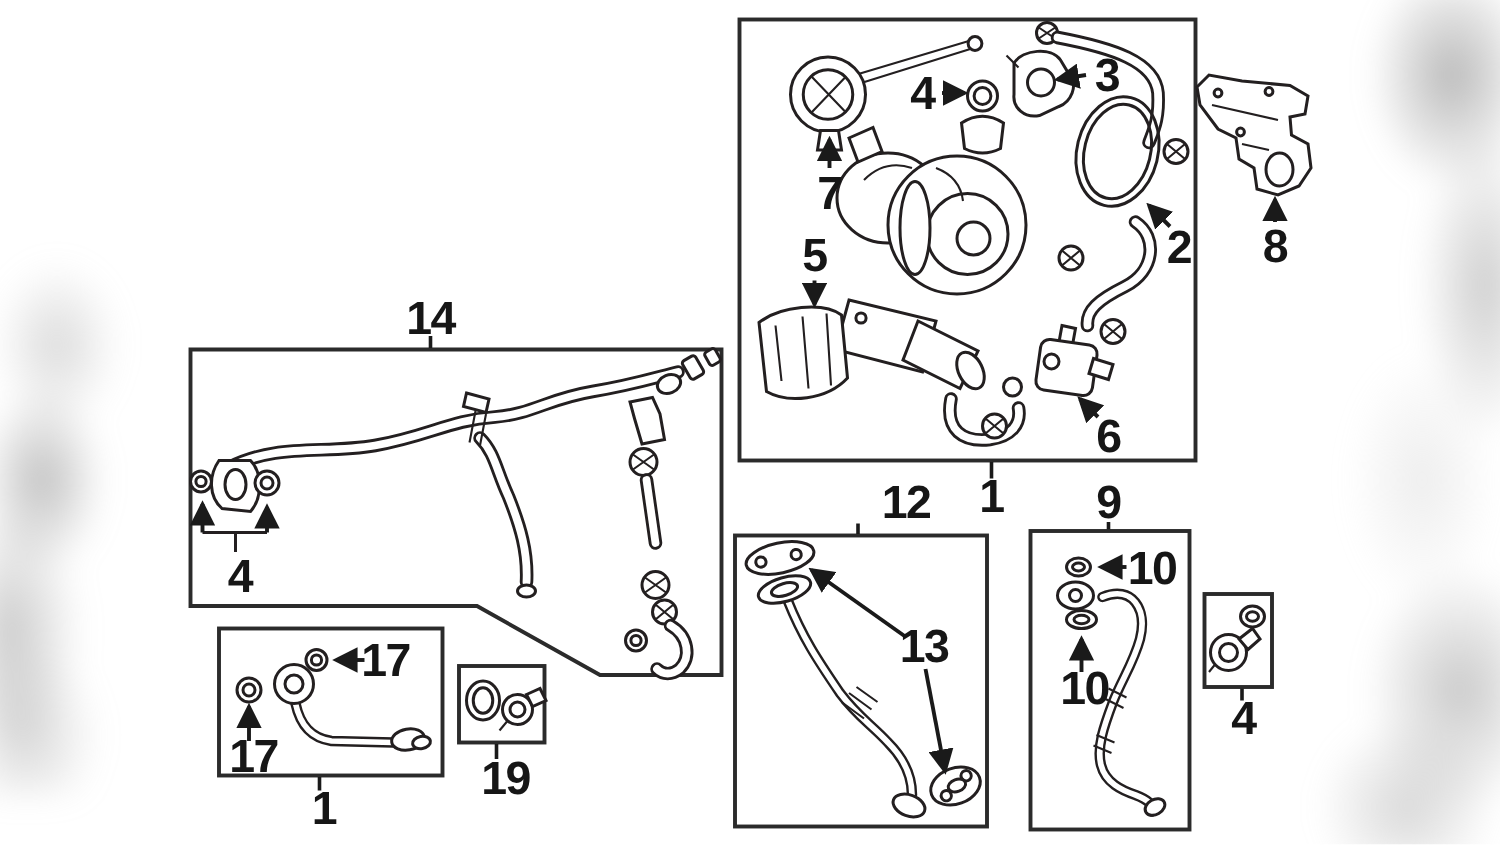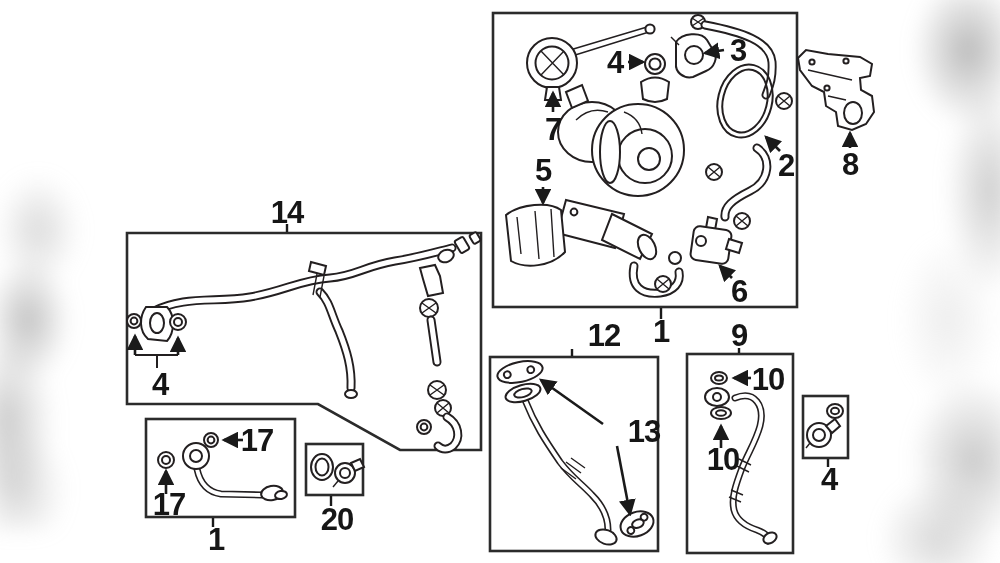--- a/index.html
+++ b/index.html
@@ -283,22 +283,22 @@
     <div class="lbl" style="left:615px;top:62px">4</div>
     <div class="lbl" style="left:543px;top:170px">5</div>
     <div class="lbl" style="left:739px;top:291px">6</div>
     <div class="lbl" style="left:553px;top:129px">7</div>
     <div class="lbl" style="left:850px;top:164px">8</div>
     <div class="lbl" style="left:739px;top:335px">9</div>
     <div class="lbl" style="left:768px;top:379px">10</div>
     <div class="lbl" style="left:723px;top:459px">10</div>
     <div class="lbl" style="left:829px;top:479px">4</div>
     <div class="lbl" style="left:604px;top:335px">12</div>
-    <div class="lbl" style="left:644px;top:431px">13</div>
+    <div class="lbl" style="left:616px;top:431px">13</div>
     <div class="lbl" style="left:287px;top:212px">14</div>
     <div class="lbl" style="left:160px;top:384px">4</div>
     <div class="lbl" style="left:216px;top:539px">1</div>
     <div class="lbl" style="left:257px;top:440px">17</div>
     <div class="lbl" style="left:169px;top:504px">17</div>
-    <div class="lbl" style="left:337px;top:519px">20</div>
+    <div class="lbl" style="left:337px;top:519px">19</div>
   </div>
 
 </div>
 
 </body></html>

